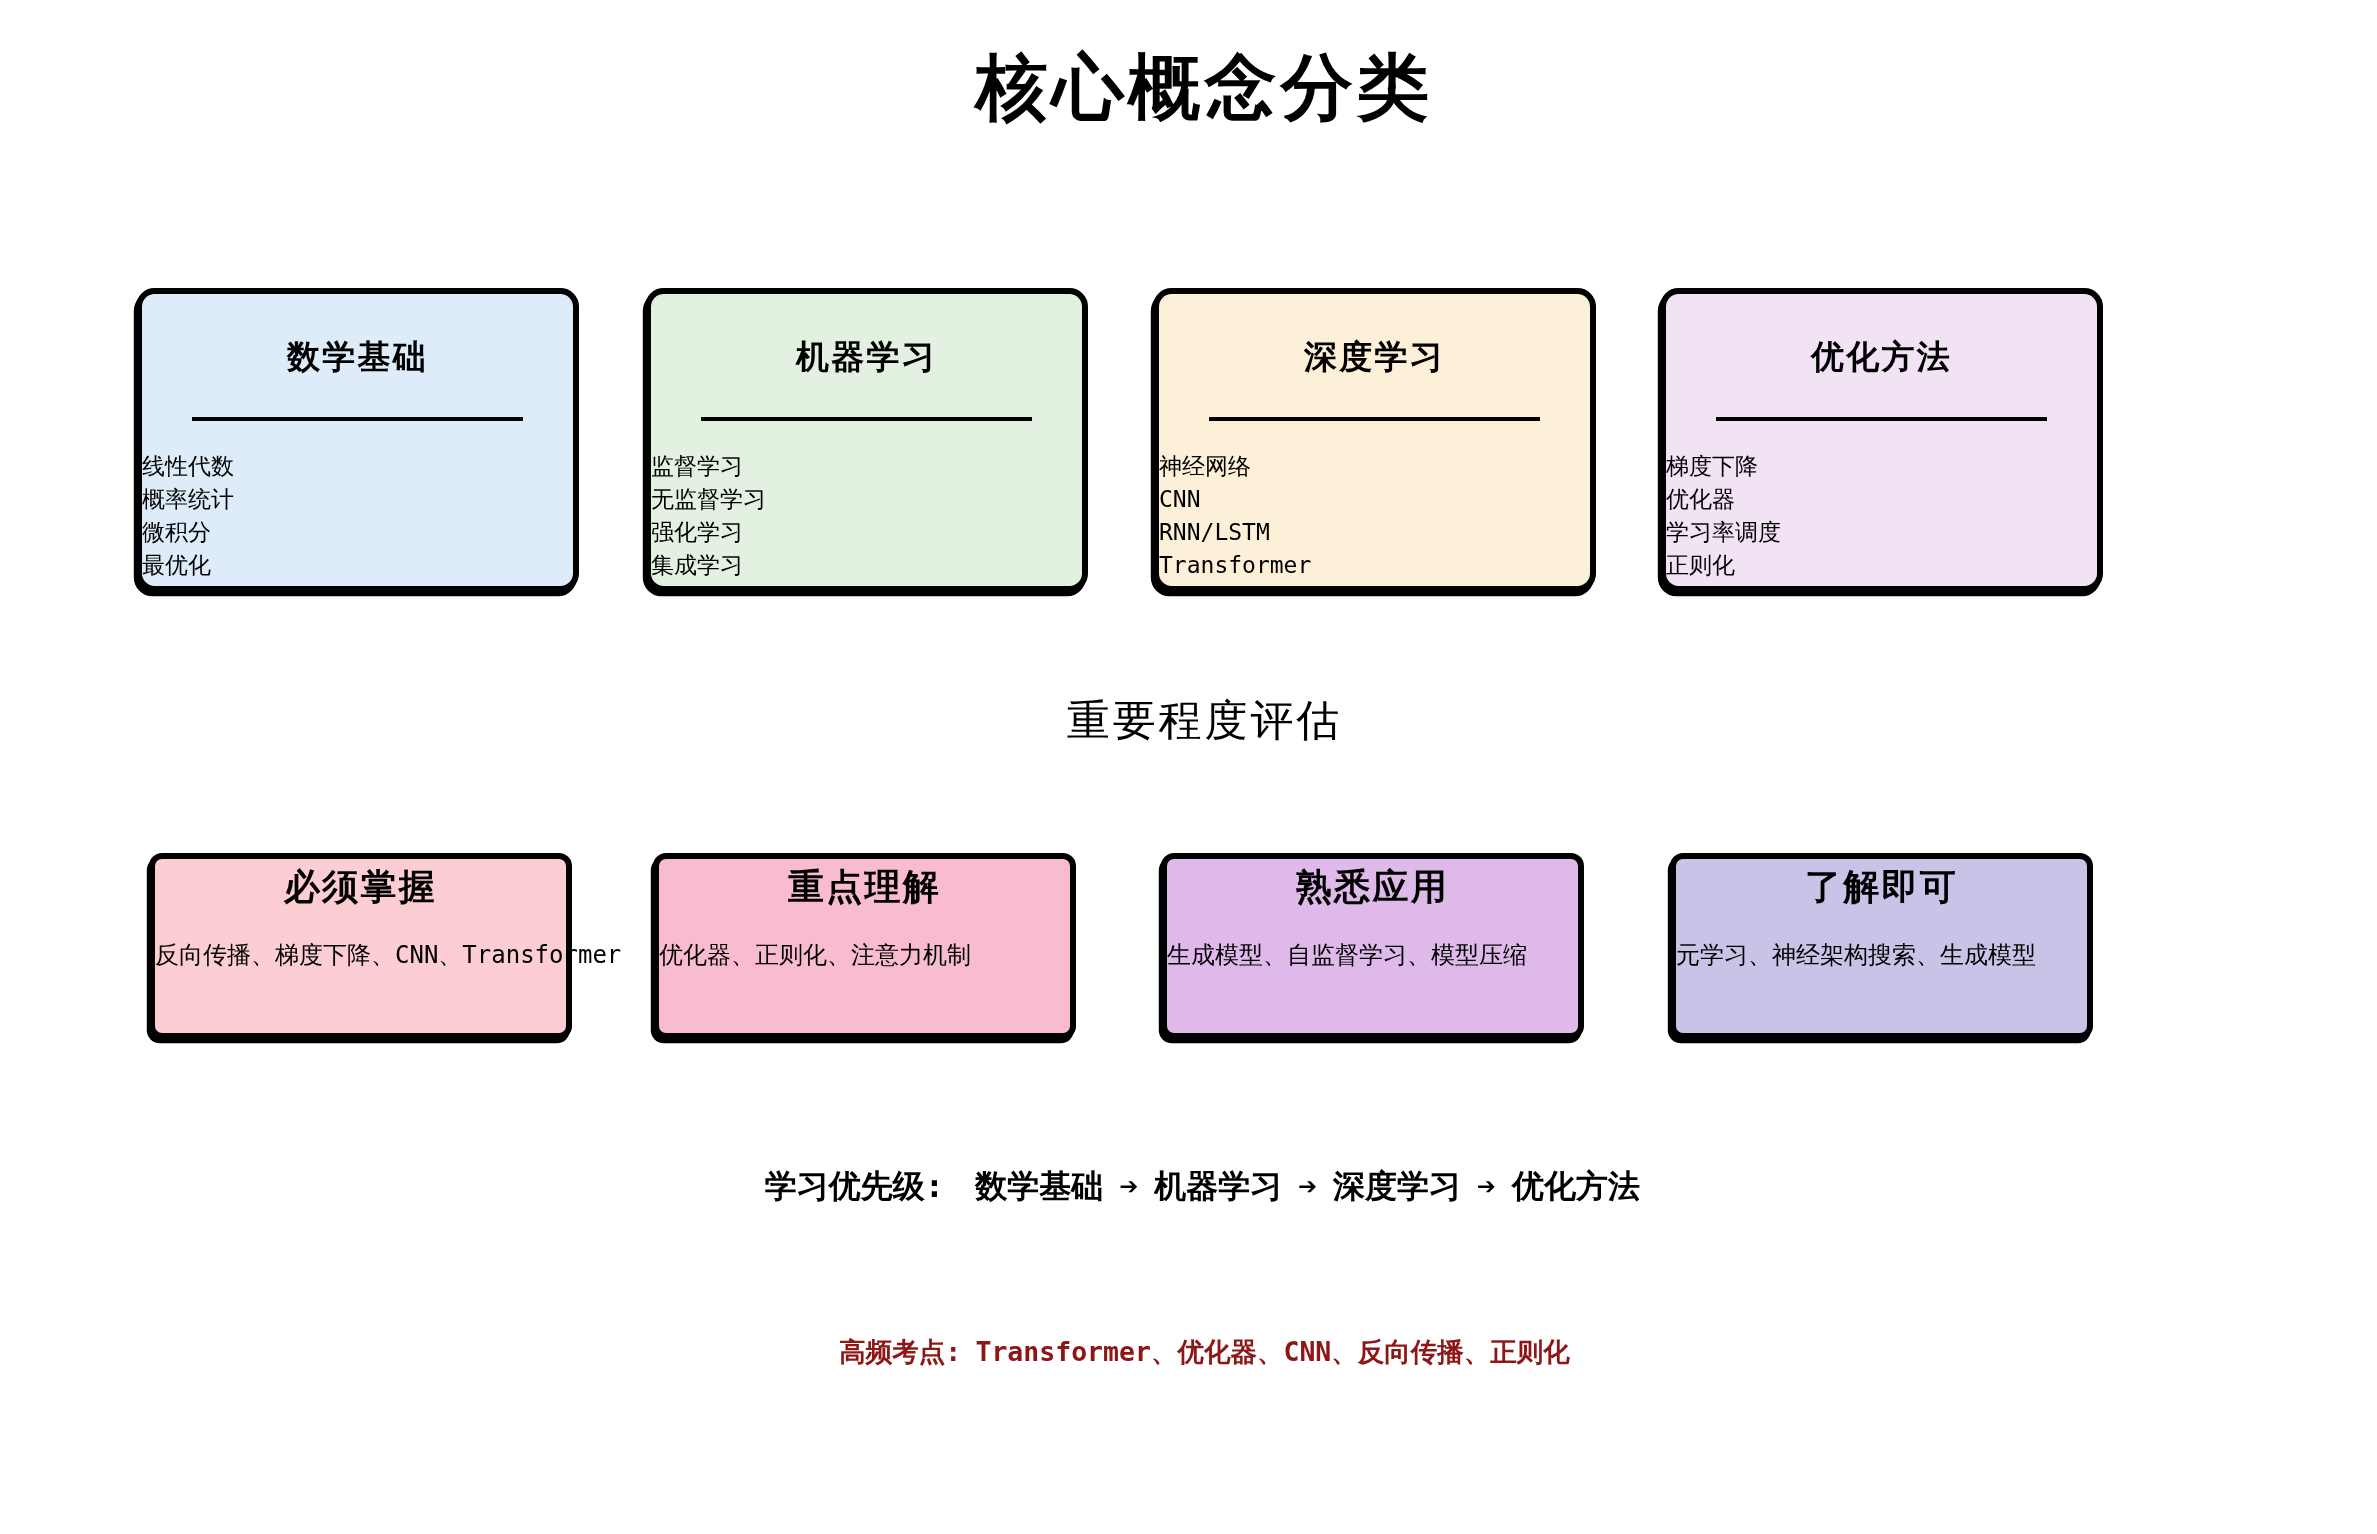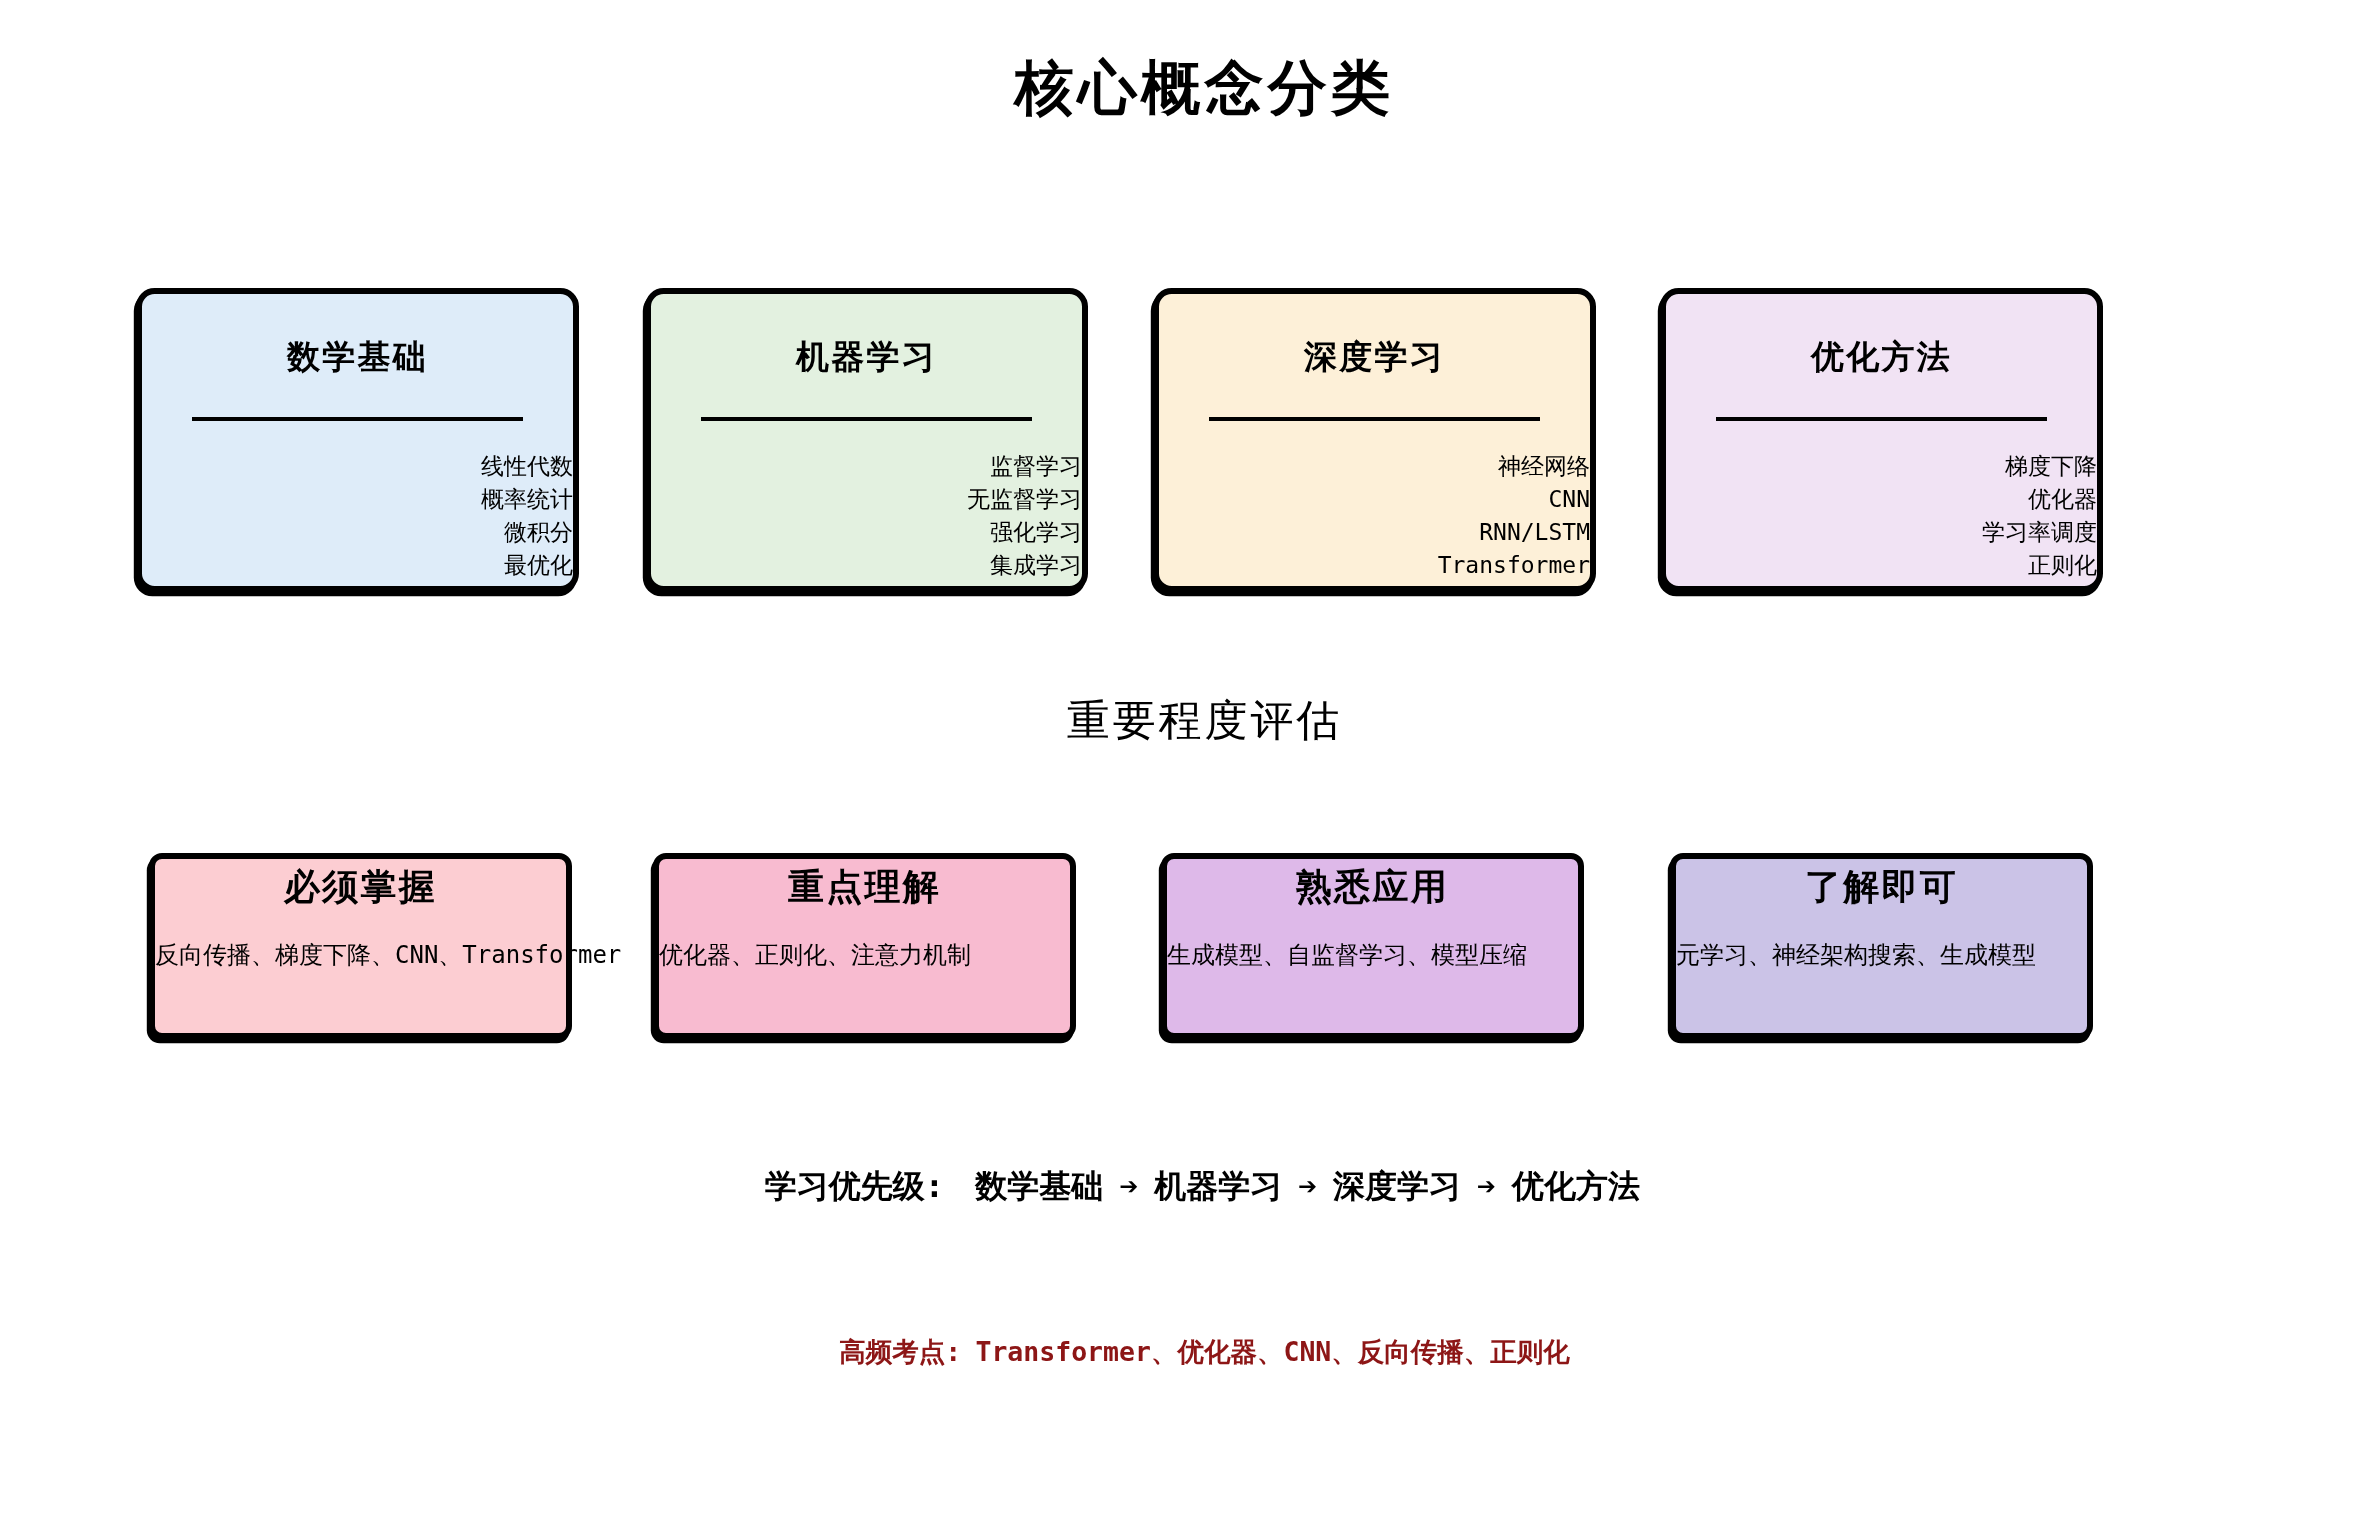--- a/index.html
+++ b/index.html
@@ -4,41 +4,41 @@
 <style>
   html,body{margin:0;padding:0;background:#ffffff;}
   body{
     width:2377px;height:1534px;position:relative;overflow:hidden;
     font-family:"DejaVu Sans Mono","DejaVu Sans",sans-serif;color:#000;
   }
   #canvas{position:absolute;inset:0;background:#ffffff;}
 
   .center-line{position:absolute;left:32px;width:2345px;text-align:center;margin:0;}
 
-  #page-title{top:48px;font-size:59px;line-height:79px;font-weight:700;letter-spacing:4.3px;}
+  #page-title{top:48px;font-size:72px;line-height:79px;font-weight:700;letter-spacing:4.3px;}
   #section-title{top:692px;font-size:43px;line-height:57px;font-weight:400;letter-spacing:2.9px;}
 
   .box{
     position:absolute;box-sizing:border-box;
     border:6.5px solid #000;
     box-shadow:-2.2px 4.3px 0 #000;
   }
   .row1{top:288px;width:443px;height:304px;border-radius:18.6px;}
   .row2{top:853px;width:423px;height:186px;border-radius:13px;}
 
   .box-title{
     position:absolute;top:44px;left:0;right:0;text-align:center;
     font-size:33px;line-height:37px;font-weight:700;letter-spacing:2.2px;
   }
   .row2 .box-title{top:9px;font-size:36px;}
 
   .divider{position:absolute;top:123px;left:11.5%;width:77%;height:4.3px;background:#000;}
 
   .items{
-    position:absolute;top:156px;left:0;right:0;text-align:right;
+    position:absolute;top:156px;left:0;right:0;text-align:left;
     font-size:23px;line-height:33px;font-weight:500;
   }
   .box-content{
     position:absolute;top:80px;left:0;right:0;text-align:left;
     font-size:24px;line-height:33px;font-weight:500;white-space:nowrap;
   }
 
   #priority-line{top:1165px;font-size:32px;line-height:43px;font-weight:700;}
   #priority-line .label{margin-right:27px;}
   #priority-line .step{margin:0 4.3px;}

